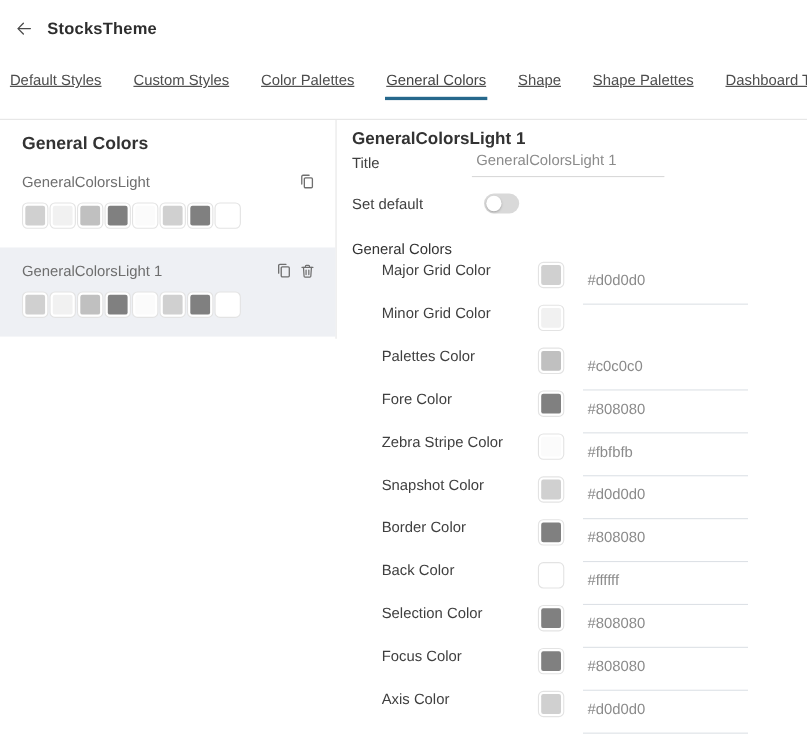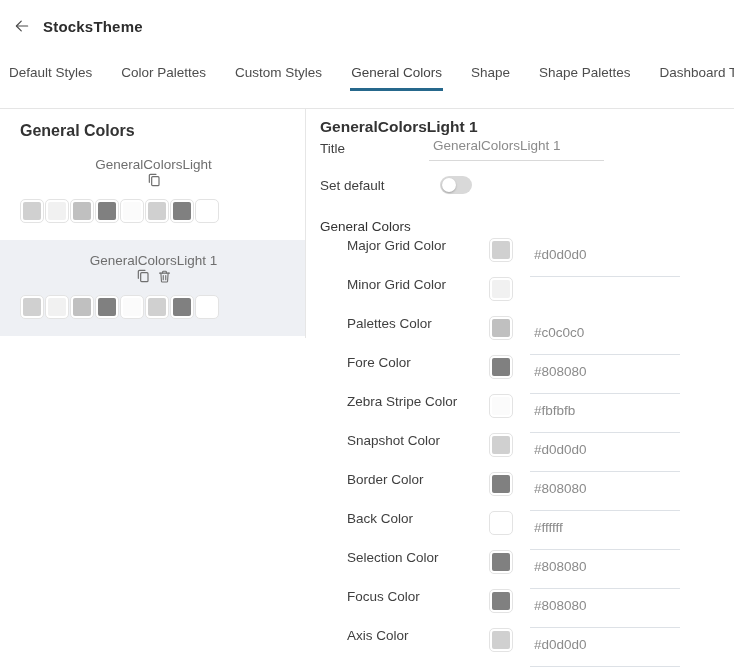--- a/index.html
+++ b/index.html
@@ -9,34 +9,34 @@
     font-family:"Liberation Sans", sans-serif;
     color:#3f3f3f; position:relative;
   }
 
   
   .header { display:flex; align-items:center; gap:11px; padding:10px 16px 0 12px; height:42px; }
   .back-btn { width:20px; height:20px; display:flex; align-items:center; justify-content:center; cursor:pointer; }
   .app-title { font-size:15px; font-weight:700; color:#2d2d2d; letter-spacing:0.2px; }
 
   
-  .tabbar { display:flex; gap:27px; padding:0 8px; margin-top:17px; }
+  .tabbar { display:flex; gap:27px; padding:0 8px; margin-top:17px;text-decoration:underline; }
   .tab { font-size:13.5px; color:#4d4d4d; padding:6px 1px 11px 1px; cursor:pointer; white-space:nowrap; position:relative; }
   .tab.active { color:#444; }
   .tab.active::after { content:""; position:absolute; left:0; right:0; bottom:0; height:3px; background:var(--accent,#26688c); }
 
   
   .main { display:flex; border-top:1px solid #e5e5e5; margin-top:17px; align-items:flex-start; }
   .left-col { width:306px; flex:0 0 306px; }
   .left-content { border-right:1px solid #e6e6e6; padding-bottom:2px; }
   .left-heading { font-size:16px; font-weight:700; color:#333; padding:13px 20px 4px 20px; }
 
   .palette-item { padding:13px 18px 17px 20px; cursor:pointer; }
   .palette-item.selected { background:var(--sel-bg,#eef0f4); }
-  .palette-item-head { display:flex; align-items:center; justify-content:space-between;flex-direction:column; }
+  .palette-item-head { display:flex; align-items:center; justify-content:space-between; }
   .palette-name { font-size:13.5px; color:#6e6e6e; }
   .item-icons { display:flex; align-items:center; gap:6px; }
   .icon-btn { display:inline-flex; cursor:pointer; }
 
   .swatch-strip { display:flex; gap:1px; margin-top:11px; }
   .swatch { width:24px; height:24px; background:#fff; border:1px solid #e3e3e3; border-radius:5px; padding:2px; display:inline-block; }
   .swatch .fill { display:block; width:100%; height:100%; border-radius:2px; }
 
   
   .right-col { flex:1; padding:0 0 0 14px; }
@@ -76,22 +76,22 @@
     <svg width="18" height="18" viewBox="0 0 24 24" fill="none" stroke="#4a4a4a" stroke-width="1.6" stroke-linecap="round" stroke-linejoin="round">
         <path d="M19.5 12 H5"></path>
         <path d="M11 5.5 L4.5 12 L11 18.5"></path>
       </svg>
   </span>
   <span class="app-title">StocksTheme</span>
 </div>
 
 <div class="tabbar">
     <div class="tab">Default Styles</div>
+    <div class="tab">Custom Styles</div>
     <div class="tab">Color Palettes</div>
-    <div class="tab">Custom Styles</div>
     <div class="tab active">General Colors</div>
     <div class="tab">Shape</div>
     <div class="tab">Shape Palettes</div>
     <div class="tab">Dashboard Templates</div>
   </div>
 
 <div class="main">
   <div class="left-col">
     <div class="left-content">
       <div class="left-heading">General Colors</div>

